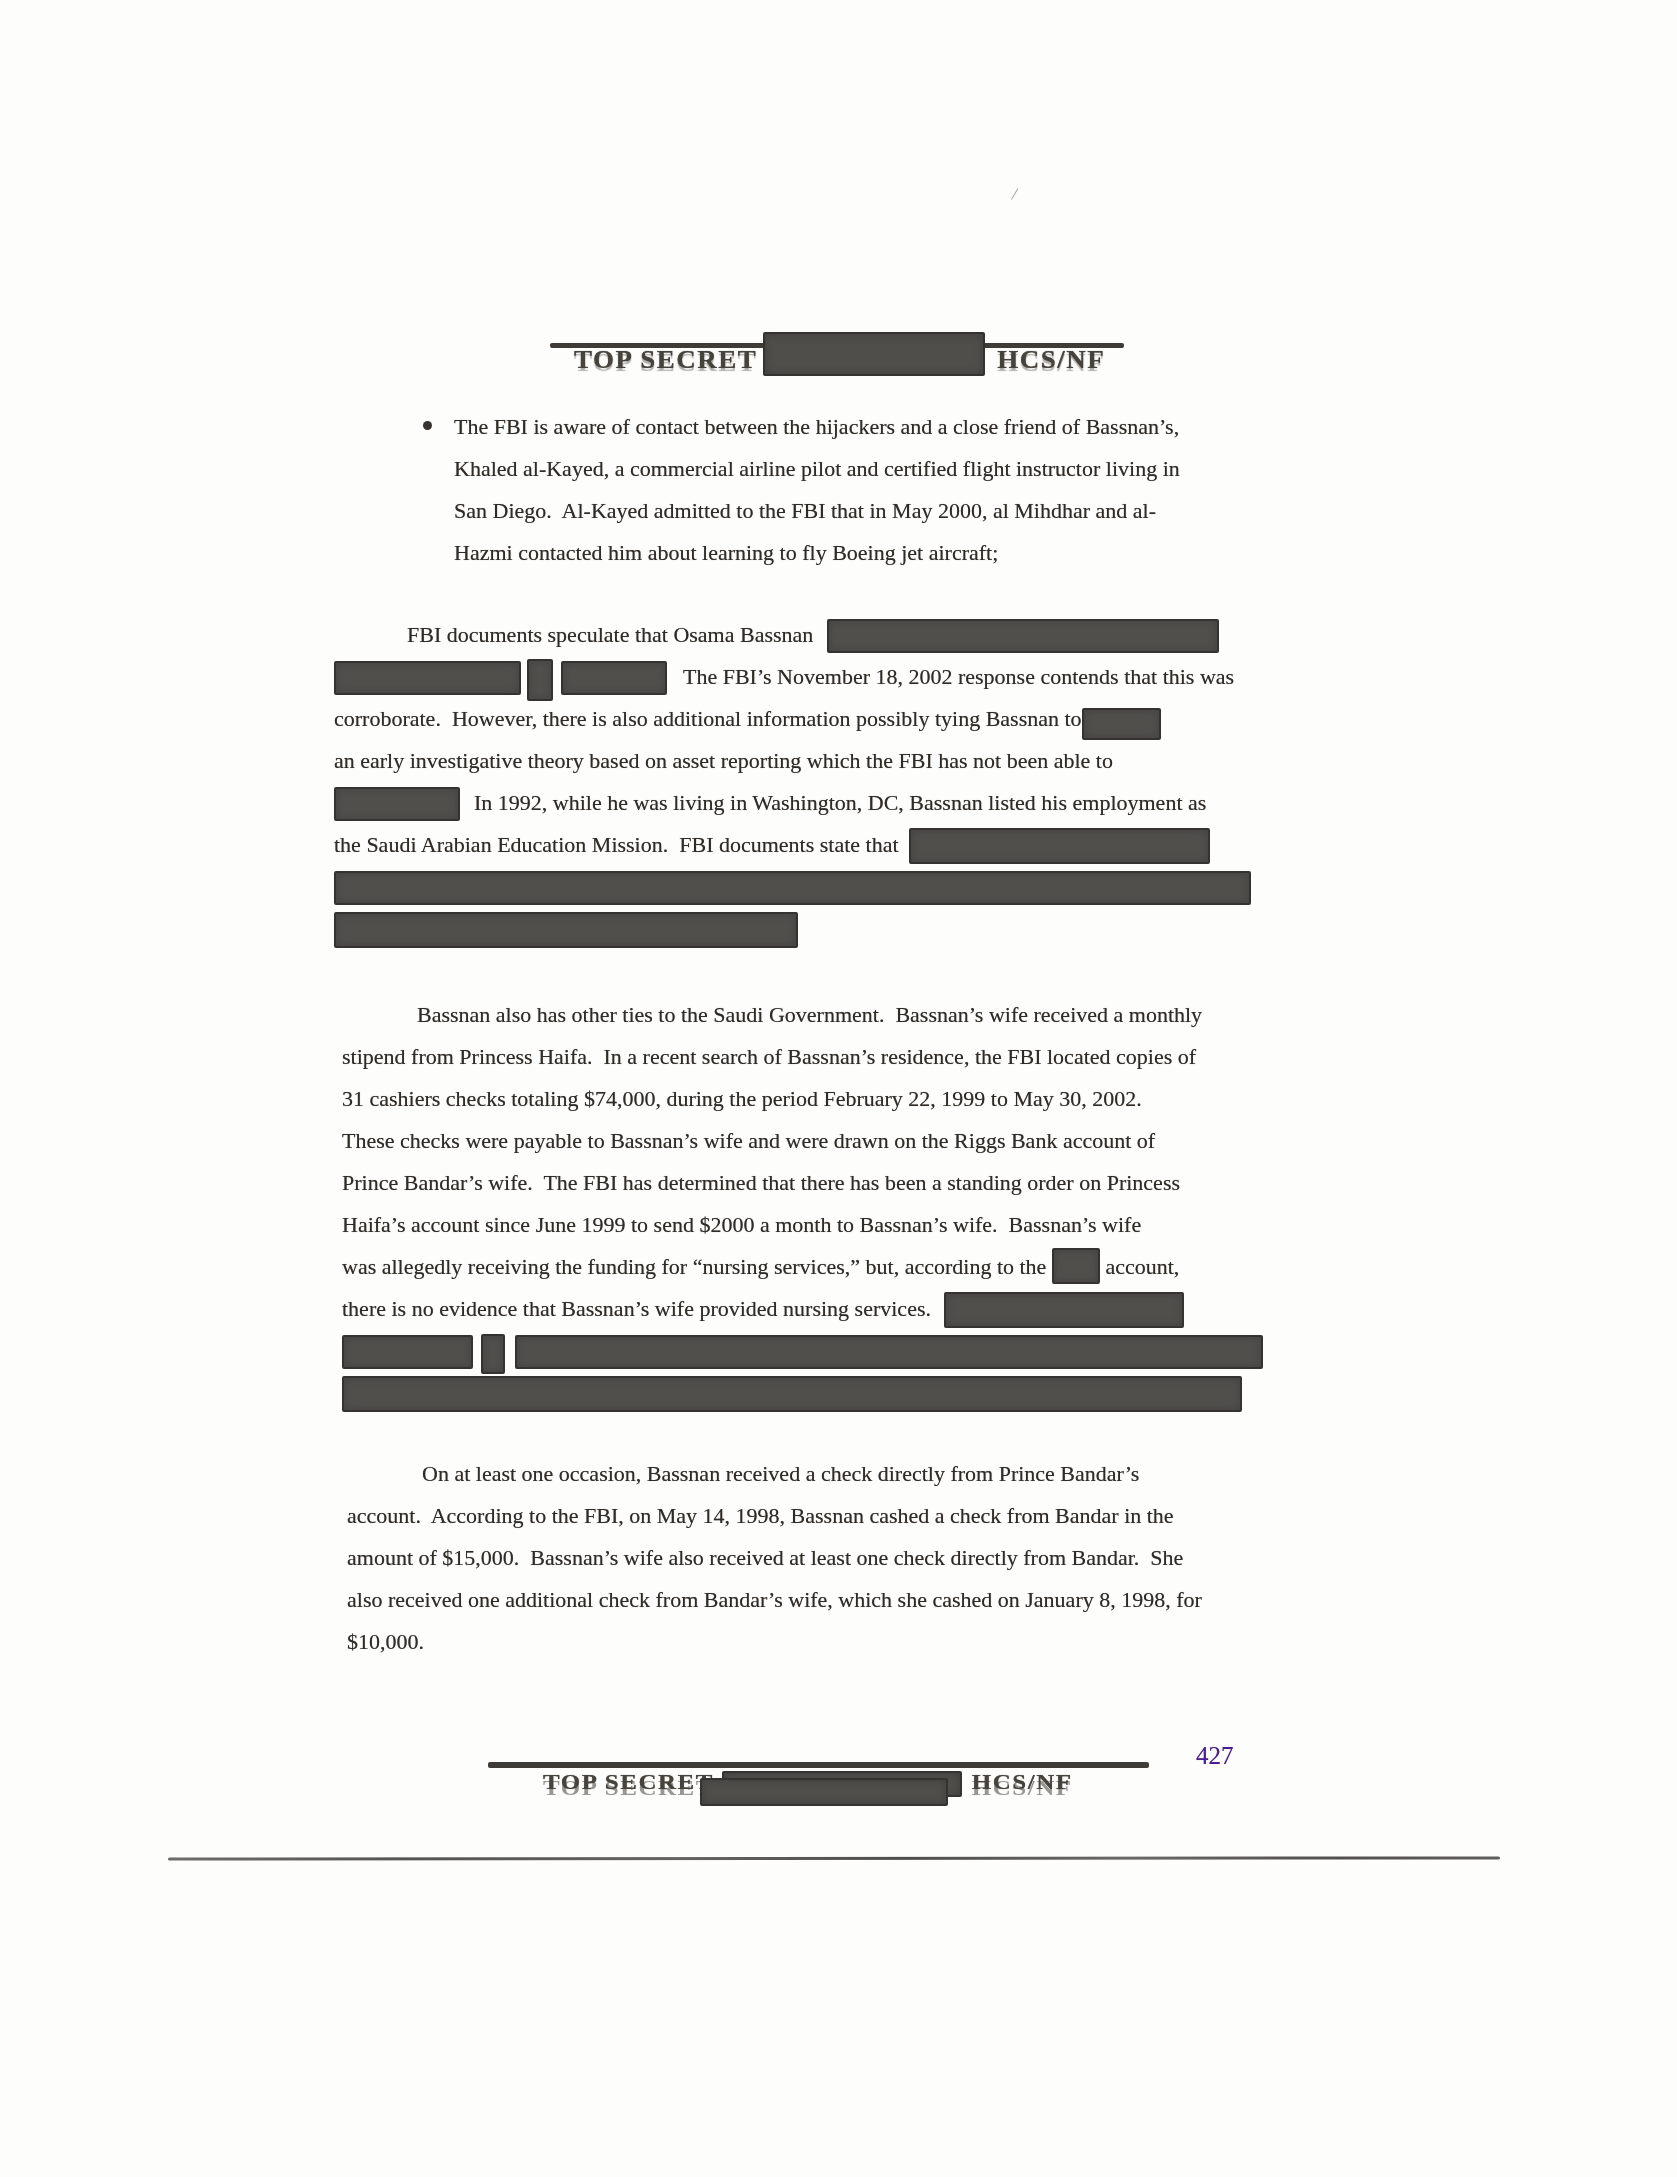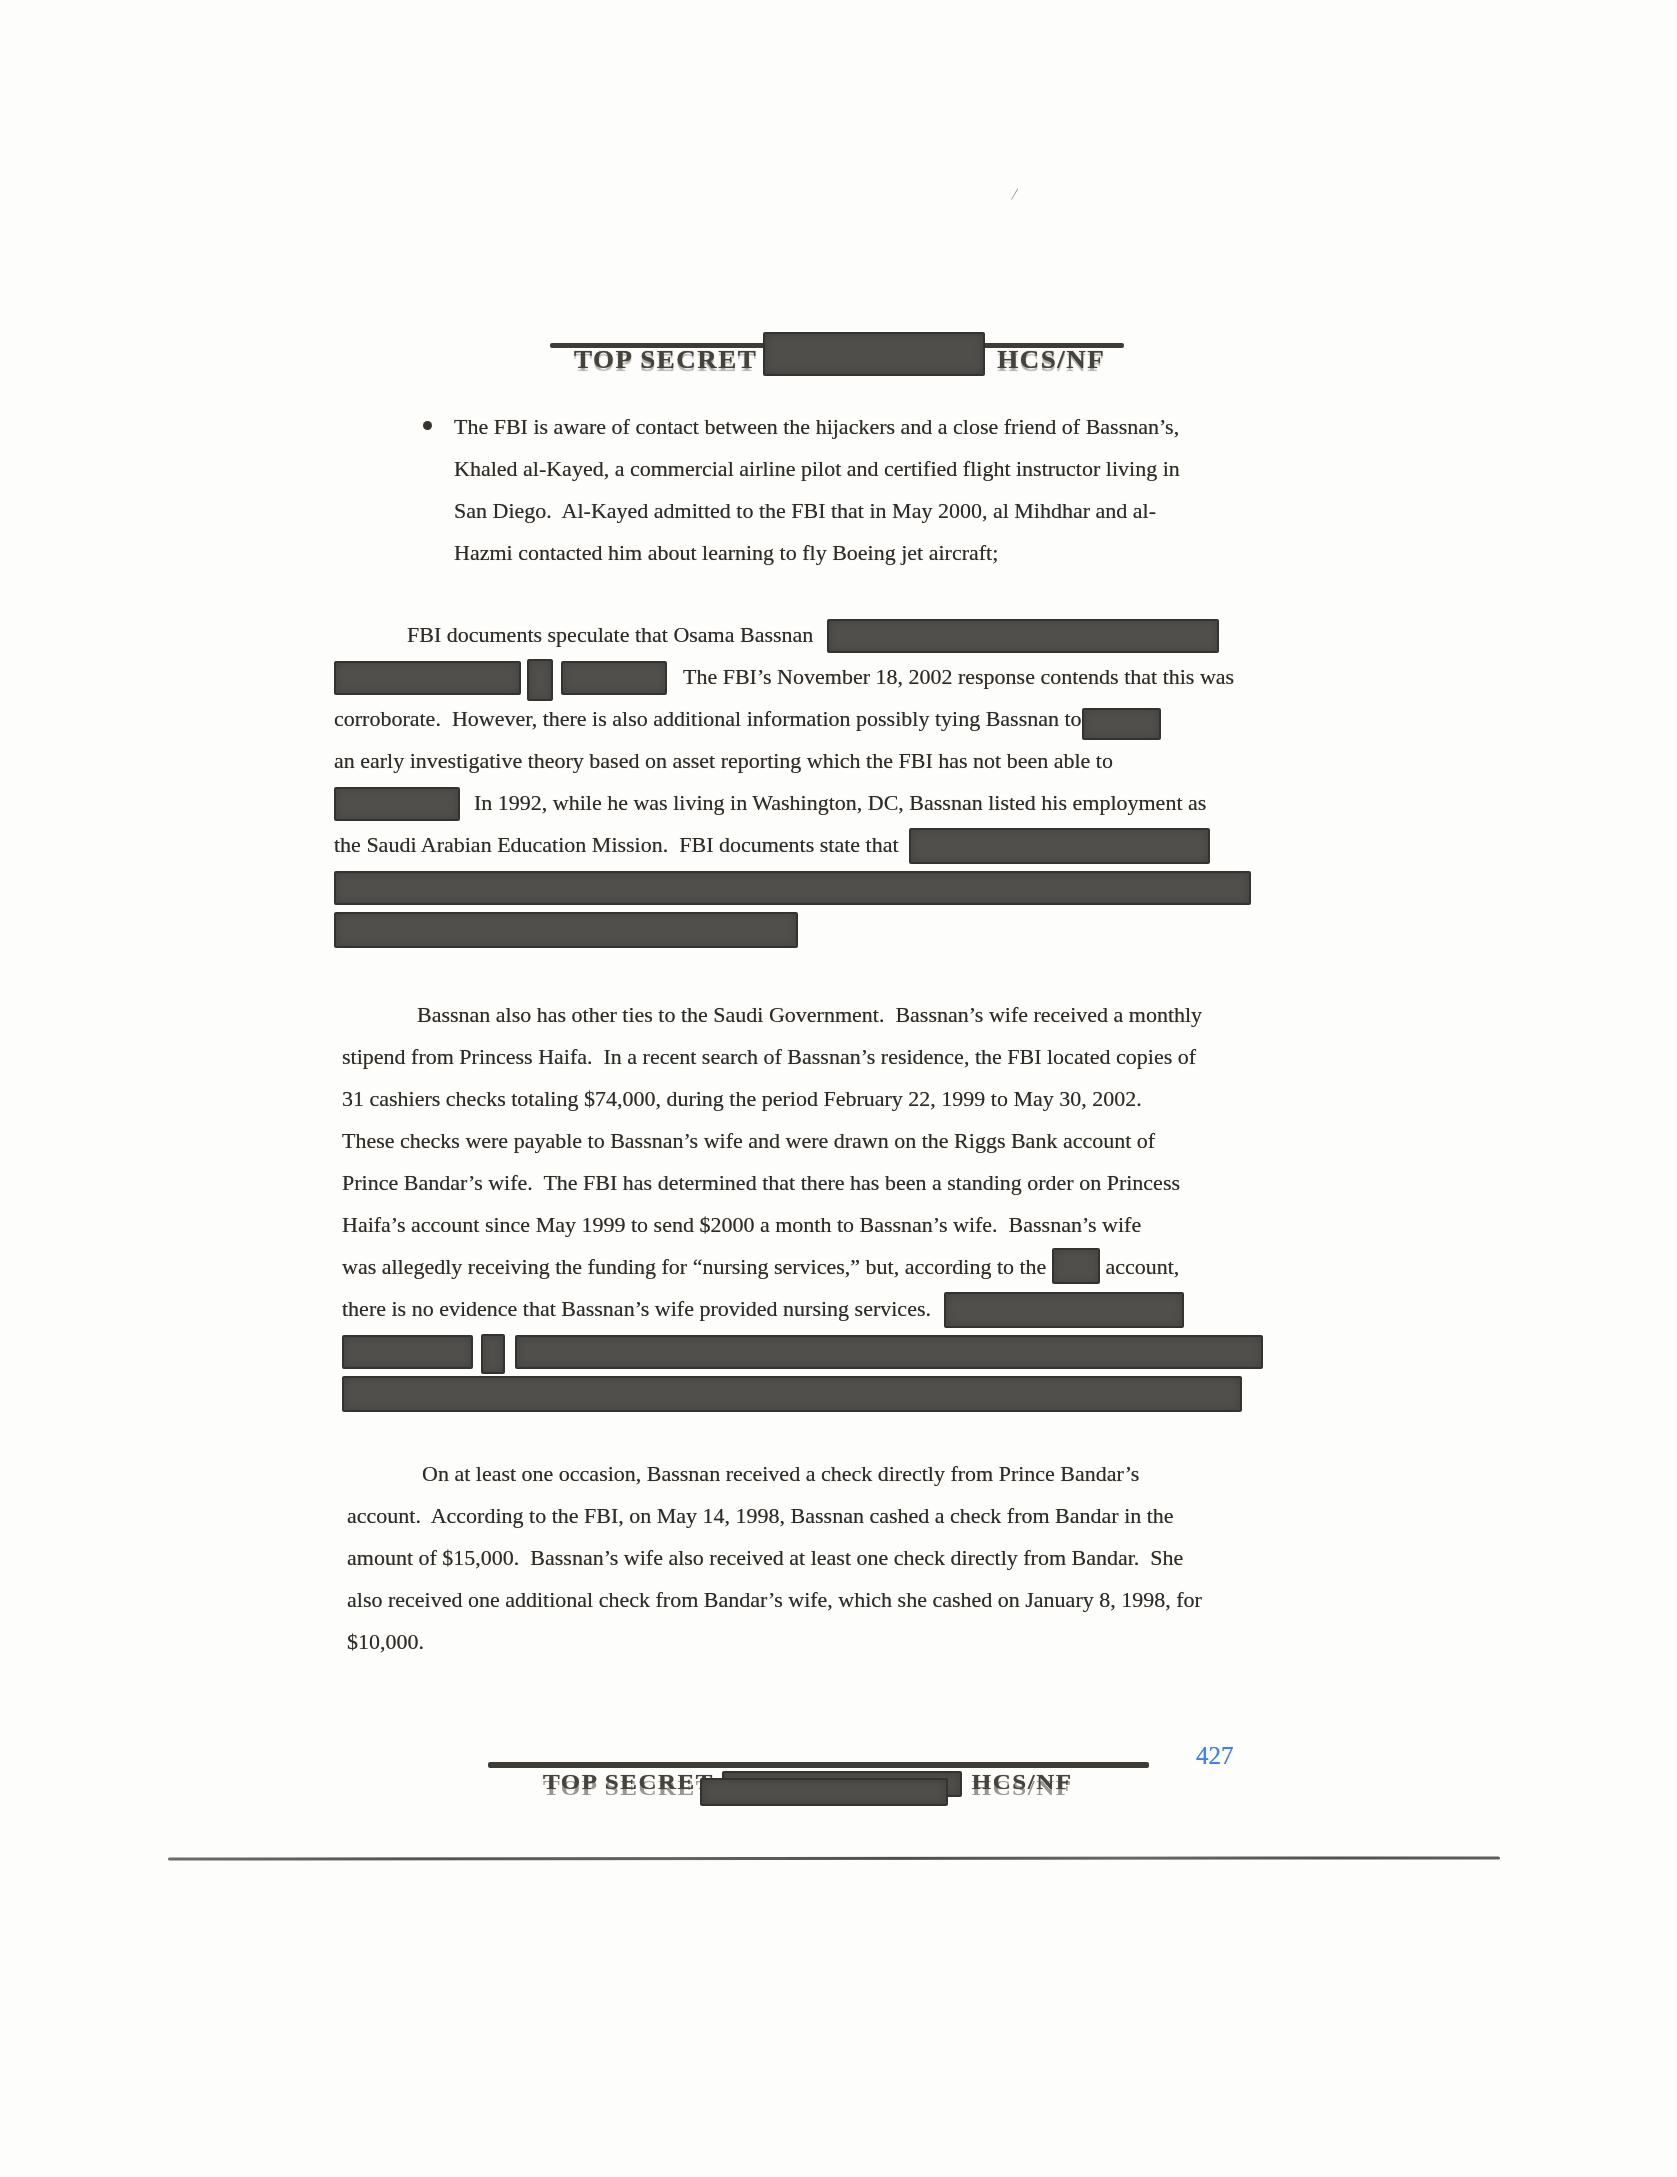--- a/index.html
+++ b/index.html
@@ -59,21 +59,21 @@
     box-shadow:inset 0 0 10px rgba(0,0,0,0.2);
   }
   .footer-banner .ctext{
     font-size:25px;
     transform:scaleY(0.8);
     filter:blur(0.4px);
     text-shadow:0 7px 0 rgba(70,66,60,0.55), 0 0 1px rgba(70,66,60,0.8);
   }
   .page-number{
     position:absolute;left:1196px;top:1742px;
-    font-size:25px;color:#3b82f6;
+    font-size:25px;color:#4c1d95;
     text-shadow:0 0 0.7px rgba(85,82,75,0.6);
   }
   .scan-line{
     position:absolute;left:168px;top:1857px;width:1332px;height:3px;
     background:linear-gradient(90deg,#55534f 0%,#373632 18%,#4a4844 38%,#302f2c 55%,#504e4a 72%,#343230 88%,#45433f 100%);
     opacity:0.85;
     transform:rotate(-0.05deg);
     border-radius:2px;
   }
   .speck{position:absolute;color:#9a968f;font-size:18px;}
@@ -111,21 +111,21 @@
         <div class="line"><span class="run">the Saudi Arabian Education Mission.  FBI documents state that</span><span class="gap" style="width: 10px;"></span><span class="redact" style="width: 297px; height: 32px;"></span></div>
         <div class="line"><span class="redact" style="width: 913px; height: 30px;"></span></div>
         <div class="line"><span class="redact" style="width: 460px; height: 32px;"></span></div>
       </div>
       <div class="para" style="top: 994px; left: 342px; width: 975px;">
         <div class="line"><span class="gap" style="width: 75px;"></span><span class="run">Bassnan also has other ties to the Saudi Government.  Bassnan’s wife received a monthly</span></div>
         <div class="line"><span class="run">stipend from Princess Haifa.  In a recent search of Bassnan’s residence, the FBI located copies of</span></div>
         <div class="line"><span class="run">31 cashiers checks totaling $74,000, during the period February 22, 1999 to May 30, 2002.</span></div>
         <div class="line"><span class="run">These checks were payable to Bassnan’s wife and were drawn on the Riggs Bank account of</span></div>
         <div class="line"><span class="run">Prince Bandar’s wife.  The FBI has determined that there has been a standing order on Princess</span></div>
-        <div class="line"><span class="run">Haifa’s account since May 1999 to send $2000 a month to Bassnan’s wife.  Bassnan’s wife</span></div>
+        <div class="line"><span class="run">Haifa’s account since June 1999 to send $2000 a month to Bassnan’s wife.  Bassnan’s wife</span></div>
         <div class="line"><span class="run">was allegedly receiving the funding for “nursing services,” but, according to the </span><span class="redact" style="width: 44px; height: 32px; transform: translateY(-2px);"></span><span class="run"> account,</span></div>
         <div class="line"><span class="run">there is no evidence that Bassnan’s wife provided nursing services. </span><span class="gap" style="width: 8px;"></span><span class="redact" style="width: 236px; height: 32px;"></span></div>
         <div class="line"><span class="redact" style="width: 127px; height: 30px;"></span><span class="gap" style="width: 8px;"></span><span class="redact" style="width: 20px; height: 36px; transform: translateY(2px);"></span><span class="gap" style="width: 10px;"></span><span class="redact" style="width: 744px; height: 30px;"></span></div>
         <div class="line"><span class="redact" style="width: 896px; height: 32px;"></span></div>
       </div>
       <div class="para" style="top: 1453px; left: 347px; width: 975px;">
         <div class="line"><span class="gap" style="width: 75px;"></span><span class="run">On at least one occasion, Bassnan received a check directly from Prince Bandar’s</span></div>
         <div class="line"><span class="run">account.  According to the FBI, on May 14, 1998, Bassnan cashed a check from Bandar in the</span></div>
         <div class="line"><span class="run">amount of $15,000.  Bassnan’s wife also received at least one check directly from Bandar.  She</span></div>
         <div class="line"><span class="run">also received one additional check from Bandar’s wife, which she cashed on January 8, 1998, for</span></div>

